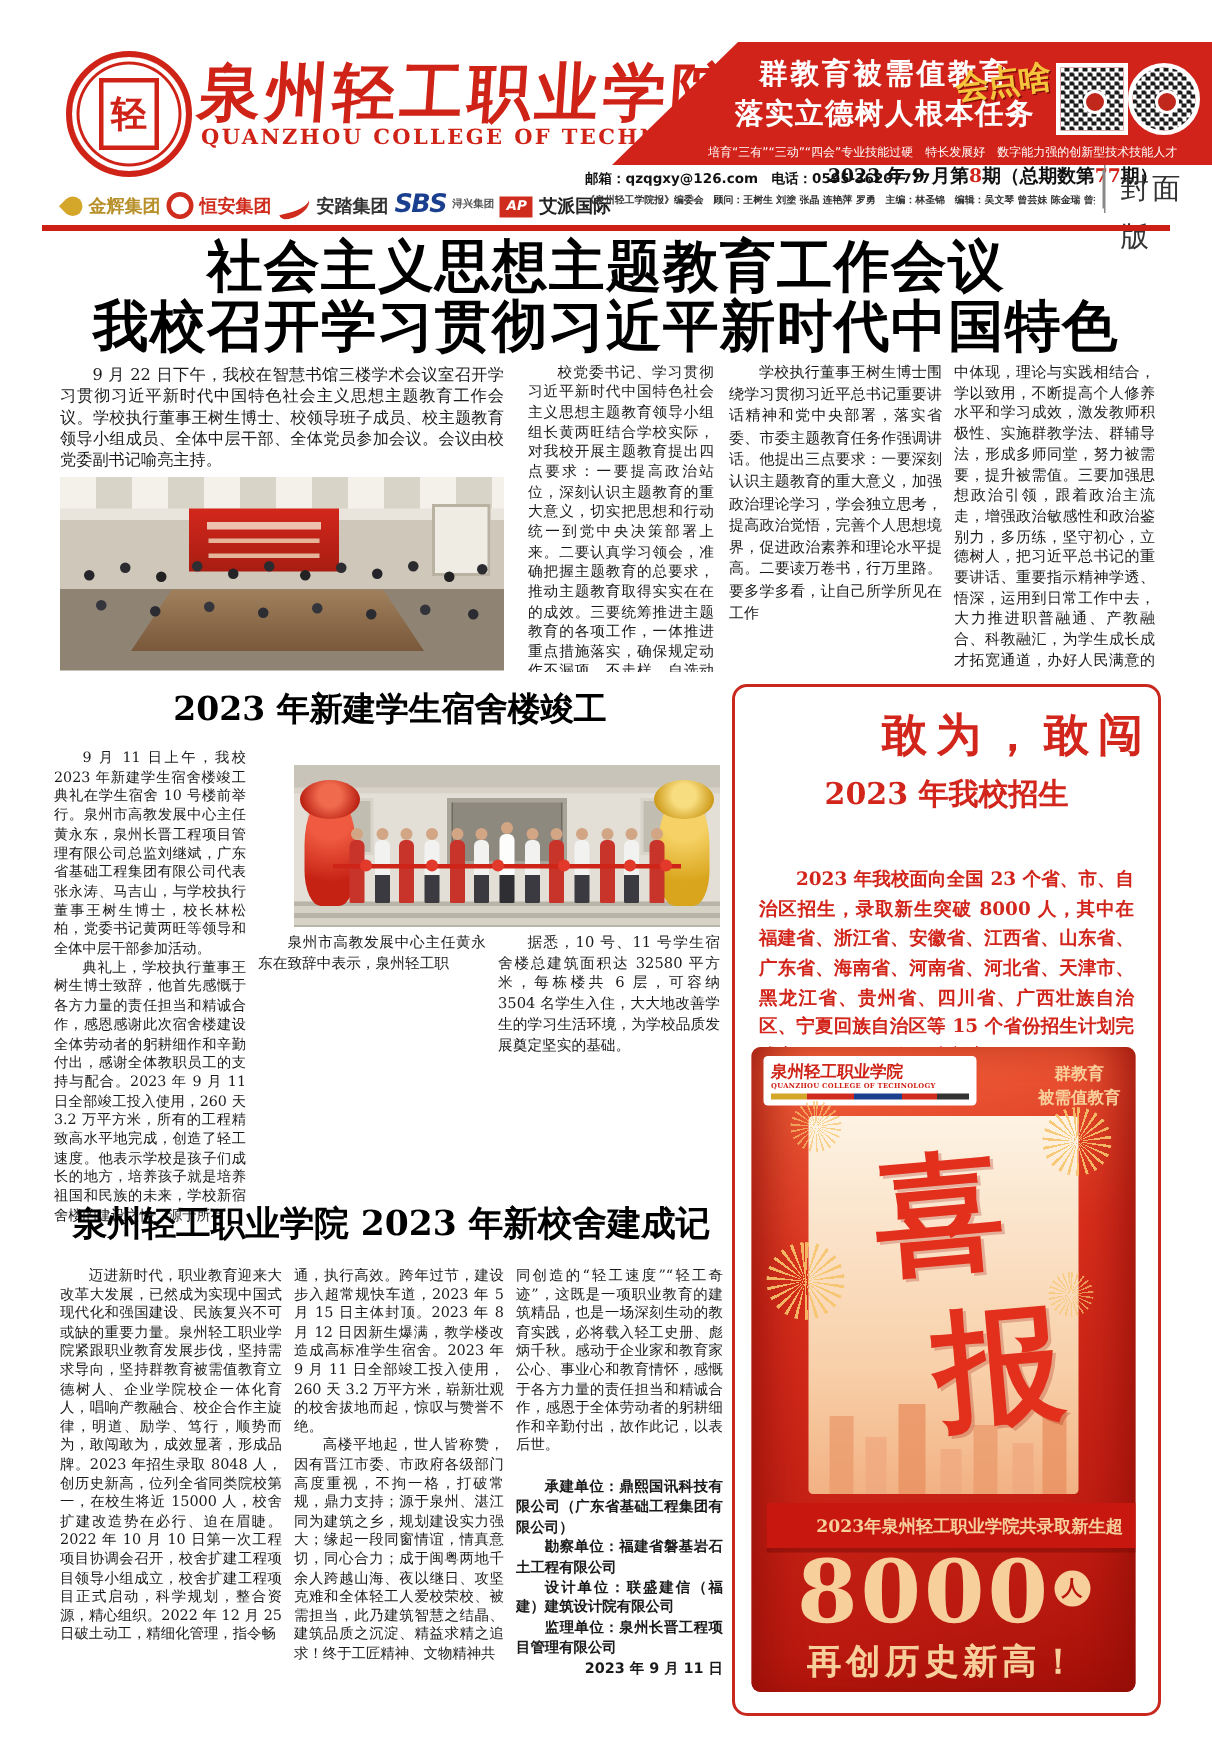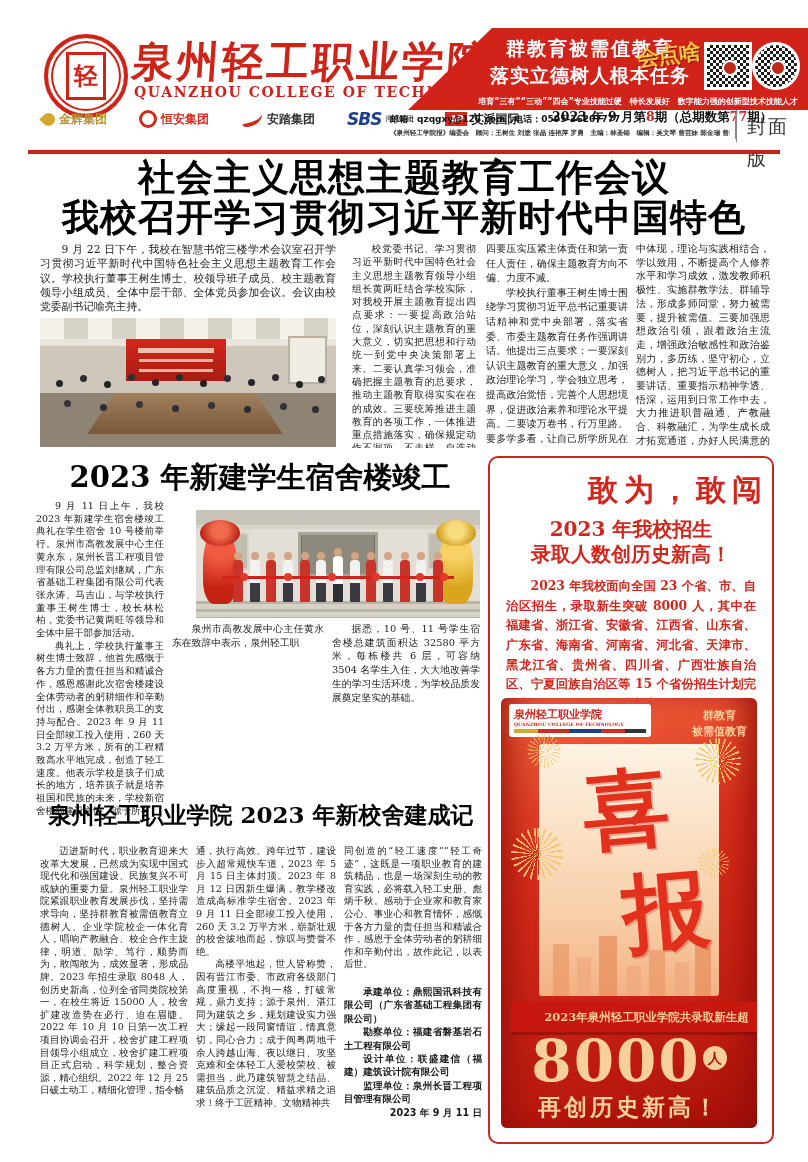--- a/index.html
+++ b/index.html
@@ -20,25 +20,25 @@
         clip-path:polygon(21% 0,100% 0,100% 100%,0 100%);}
   .bl1{position:absolute;left:98px;top:8px;font-size:19px;font-weight:900;color:#fff;letter-spacing:2px;font-family:"DejaVu Sans","Liberation Sans",sans-serif;}
   .bl2{position:absolute;left:82px;top:35px;font-size:19px;font-weight:900;color:#fff;letter-spacing:1px;font-family:"DejaVu Sans","Liberation Sans",sans-serif;}
   .badge{position:absolute;right:108px;top:12px;font-size:22px;font-weight:900;color:#f5c33c;
         transform:rotate(-7deg);text-shadow:1px 1px 0 #7e0d07;letter-spacing:-1px;font-family:"DejaVu Sans","Liberation Sans",sans-serif;}
   .qr{position:absolute;top:14px;width:42px;height:42px;background:
         repeating-conic-gradient(#1b1b1b 0 25%,#fff 0 50%);background-size:6px 6px;border:3px solid #fff;}
   .qr1{right:56px;}
   .qr2{right:8px;border-radius:50%;}
   .qr::after{content:"";position:absolute;left:15px;top:15px;width:12px;height:12px;border-radius:50%;background:#c0281c;border:2px solid #fff;}
-  .btag{position:absolute;left:64px;right:4px;bottom:3px;font-size:8px;color:#fff;font-weight:700;
-        white-space:nowrap;overflow:hidden;font-family:"DejaVu Sans","Liberation Sans",sans-serif;text-align:center;}
-
-  
-  .sponsors{position:absolute;left:42px;top:102px;height:34px;display:flex;align-items:center;gap:32px;
+  .btag{position:absolute;left:64px;right:4px;bottom:3px;font-size:8px;color:#fff;font-weight:400;
+        white-space:nowrap;overflow:hidden;font-family:"DejaVu Sans","Liberation Sans",sans-serif;}
+
+  
+  .sponsors{position:absolute;left:42px;top:112px;height:34px;display:flex;align-items:flex-end;gap:4px;
         font-family:"DejaVu Sans","Liberation Sans",sans-serif;}
   .sp{display:flex;align-items:center;gap:4px;white-space:nowrap;}
   .sp-txt{font-weight:900;font-size:12px;}
   .ic-gold{width:13px;height:13px;border-radius:50% 50% 50% 0;background:#d4a62a;transform:rotate(45deg);}
   .ic-ring{width:12px;height:12px;border:3px solid #d02c1e;border-radius:50%;}
   .ic-swoosh{width:22px;height:10px;border-bottom:4px solid #d02c1e;border-radius:0 0 100% 40%;transform:rotate(-14deg);}
   .ic-ap{width:22px;height:14px;background:#d02c1e;color:#fff;font-size:9px;font-weight:900;font-style:italic;
         display:flex;align-items:center;justify-content:center;}
   .sbs{font-weight:900;color:#1b3f8f;font-size:17px;font-style:italic;letter-spacing:-1px;}
   .sbs-sub{font-size:7px;color:#555;font-weight:700;}
@@ -74,21 +74,21 @@
   .ph1-window{position:absolute;right:3%;top:14%;width:12%;height:34%;background:#efece4;border:2px solid #b9b2a2;}
   .ph1-table{position:absolute;left:16%;top:58%;width:66%;height:32%;
         background:linear-gradient(#a0805c,#79583b);clip-path:polygon(14% 0,86% 0,100% 100%,0 100%);}
   .ph1-heads{position:absolute;left:16px;top:62px;width:7px;height:7px;border-radius:50%;background:#26262c;
         box-shadow:24px -5px #2b2b31,48px 1px #222,72px -6px #2e2e33,96px -1px #242428,120px -6px #2a2a2f,
         144px 0 #222,168px -5px #2c2c31,192px -1px #232329,216px -6px #2a2a2f,240px 1px #222,262px -4px #2c2c31,
         8px 20px #35353c,44px 24px #2c2c33,80px 21px #35353c,116px 25px #2c2c33,152px 22px #34343b,
         188px 26px #2b2b32,224px 23px #33333a,256px 26px #2b2b32;}
 
   
-  .a2-head{position:absolute;left:40px;top:458px;width:440px;text-align:center;font-weight:900;font-size:29px;color:#000;}
+  .a2-head{position:absolute;left:40px;top:458px;width:440px;text-align:center;font-weight:900;font-size:22px;color:#000;}
   .a2-col1{left:36px;top:500px;width:128px;height:328px;font-size:9.5px;line-height:12.7px;}
   .a2-col2{left:172px;top:622px;width:152px;height:206px;font-size:9.8px;line-height:13.7px;}
   .a2-col3{left:332px;top:622px;width:148px;height:206px;font-size:9.8px;line-height:13.7px;}
 
   
   .photo2{position:absolute;left:196px;top:510px;width:284px;height:108px;overflow:hidden;background:#e3dfd7;}
   .ph2-band{position:absolute;left:0;top:0;width:100%;height:14%;background:#c9c4ba;
         box-shadow:0 4px 0 #d8d3c9;}
   .ph2-door{position:absolute;left:36%;top:20%;width:28%;height:42%;background:#8e897e;
         box-shadow:inset 0 0 0 3px #a9a498, inset 14px 0 0 -10px #6f6a60, inset -14px 0 0 -10px #6f6a60;}
@@ -232,21 +232,20 @@
     <div class="ph1-ceiling"></div>
     <div class="ph1-screen"></div>
     <div class="ph1-window"></div>
     <div class="ph1-table"></div>
     <div class="ph1-heads"></div>
   </div>
   <div class="col a1-colA">
     <p>校党委书记、学习贯彻习近平新时代中国特色社会主义思想主题教育领导小组组长黄两旺结合学校实际，对我校开展主题教育提出四点要求：一要提高政治站位，深刻认识主题教育的重大意义，切实把思想和行动统一到党中央决策部署上来。二要认真学习领会，准确把握主题教育的总要求，推动主题教育取得实实在在的成效。三要统筹推进主题教育的各项工作，一体推进重点措施落实，确保规定动作不漏项、不走样，自选动作有特色、有创新。</p>
   </div>
   <div class="col a1-colB">
-    <p class="cont">四要压实压紧主体责任和第一责任人责任，确保主题教育方向不偏、力度不减。</p>
     <p>学校执行董事王树生博士围绕学习贯彻习近平总书记重要讲话精神和党中央部署，落实省委、市委主题教育任务作强调讲话。他提出三点要求：一要深刻认识主题教育的重大意义，加强政治理论学习，学会独立思考，提高政治觉悟，完善个人思想境界，促进政治素养和理论水平提高。二要读万卷书，行万里路。要多学多看，让自己所学所见在工作</p>
   </div>
   <div class="col a1-colC">
     <p class="cont">中体现，理论与实践相结合，学以致用，不断提高个人修养水平和学习成效，激发教师积极性、实施群教学法、群辅导法，形成多师同堂，努力被需要，提升被需值。三要加强思想政治引领，跟着政治主流走，增强政治敏感性和政治鉴别力，多历练，坚守初心，立德树人，把习近平总书记的重要讲话、重要指示精神学透、悟深，运用到日常工作中去，大力推进职普融通、产教融合、科教融汇，为学生成长成才拓宽通道，办好人民满意的职业教育。</p>
   </div>
 
   <div class="a2-head">2023 年新建学生宿舍楼竣工</div>
   <div class="col a2-col1">
     <p>9 月 11 日上午，我校 2023 年新建学生宿舍楼竣工典礼在学生宿舍 10 号楼前举行。泉州市高教发展中心主任黄永东，泉州长晋工程项目管理有限公司总监刘继斌，广东省基础工程集团有限公司代表张永涛、马吉山，与学校执行董事王树生博士，校长林松柏，党委书记黄两旺等领导和全体中层干部参加活动。</p>
     <p>典礼上，学校执行董事王树生博士致辞，他首先感慨于各方力量的责任担当和精诚合作，感恩感谢此次宿舍楼建设全体劳动者的躬耕细作和辛勤付出，感谢全体教职员工的支持与配合。2023 年 9 月 11 日全部竣工投入使用，260 天 3.2 万平方米，所有的工程精致高水平地完成，创造了轻工速度。他表示学校是孩子们成长的地方，培养孩子就是培养祖国和民族的未来，学校新宿舍楼的建设之快，源于所有</p>
@@ -279,21 +278,20 @@
   <div class="col a2-col2">
     <p>泉州市高教发展中心主任黄永东在致辞中表示，泉州轻工职</p>
   </div>
   <div class="col a2-col3">
     <p>据悉，10 号、11 号学生宿舍楼总建筑面积达 32580 平方米，每栋楼共 6 层，可容纳 3504 名学生入住，大大地改善学生的学习生活环境，为学校品质发展奠定坚实的基础。</p>
   </div>
 
   <div class="sidebar">
     <div class="sb-title">敢为，敢闯</div>
     <div class="sb-sub sb-sub1">2023 年我校招生</div>
-    <div class="sb-sub sb-sub2">录取人数创历史新高！</div>
     <div class="sb-body">2023 年我校面向全国 23 个省、市、自治区招生，录取新生突破 8000 人，其中在福建省、浙江省、安徽省、江西省、山东省、广东省、海南省、河南省、河北省、天津市、黑龙江省、贵州省、四川省、广西壮族自治区、宁夏回族自治区等 15 个省份招生计划完成率 100%，再创历史新高！</div>
 
     <div class="poster">
       <div class="poster-brand">
         <div class="pb-title">泉州轻工职业学院</div>
         <div class="pb-en">QUANZHOU COLLEGE OF TECHNOLOGY</div>
         <div class="pb-strip"></div>
       </div>
       <div class="poster-slogan">
         <div>群教育</div>

